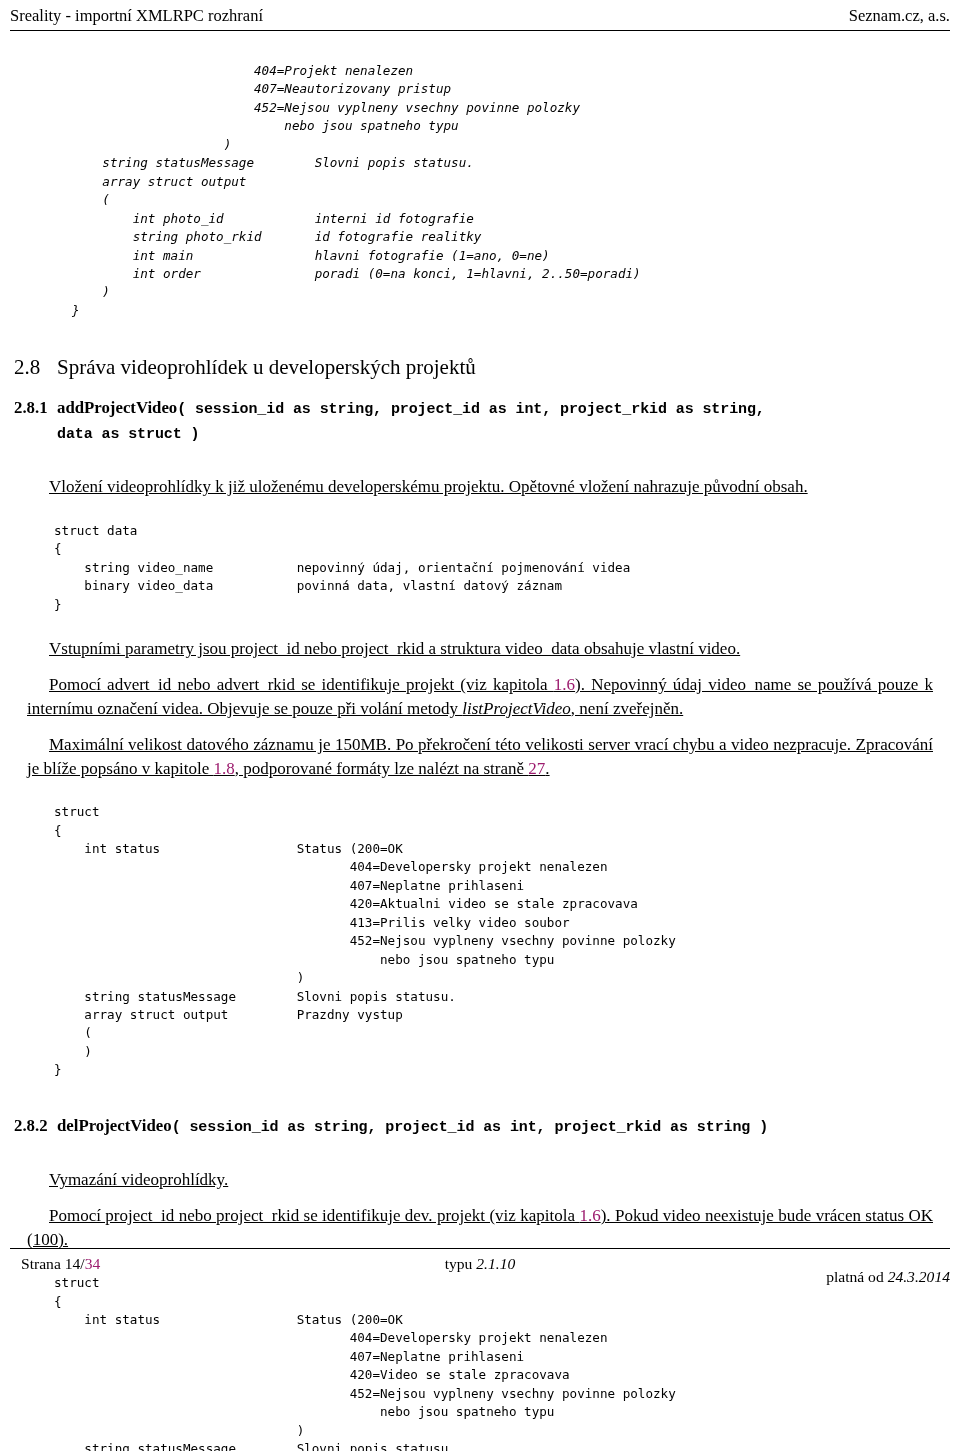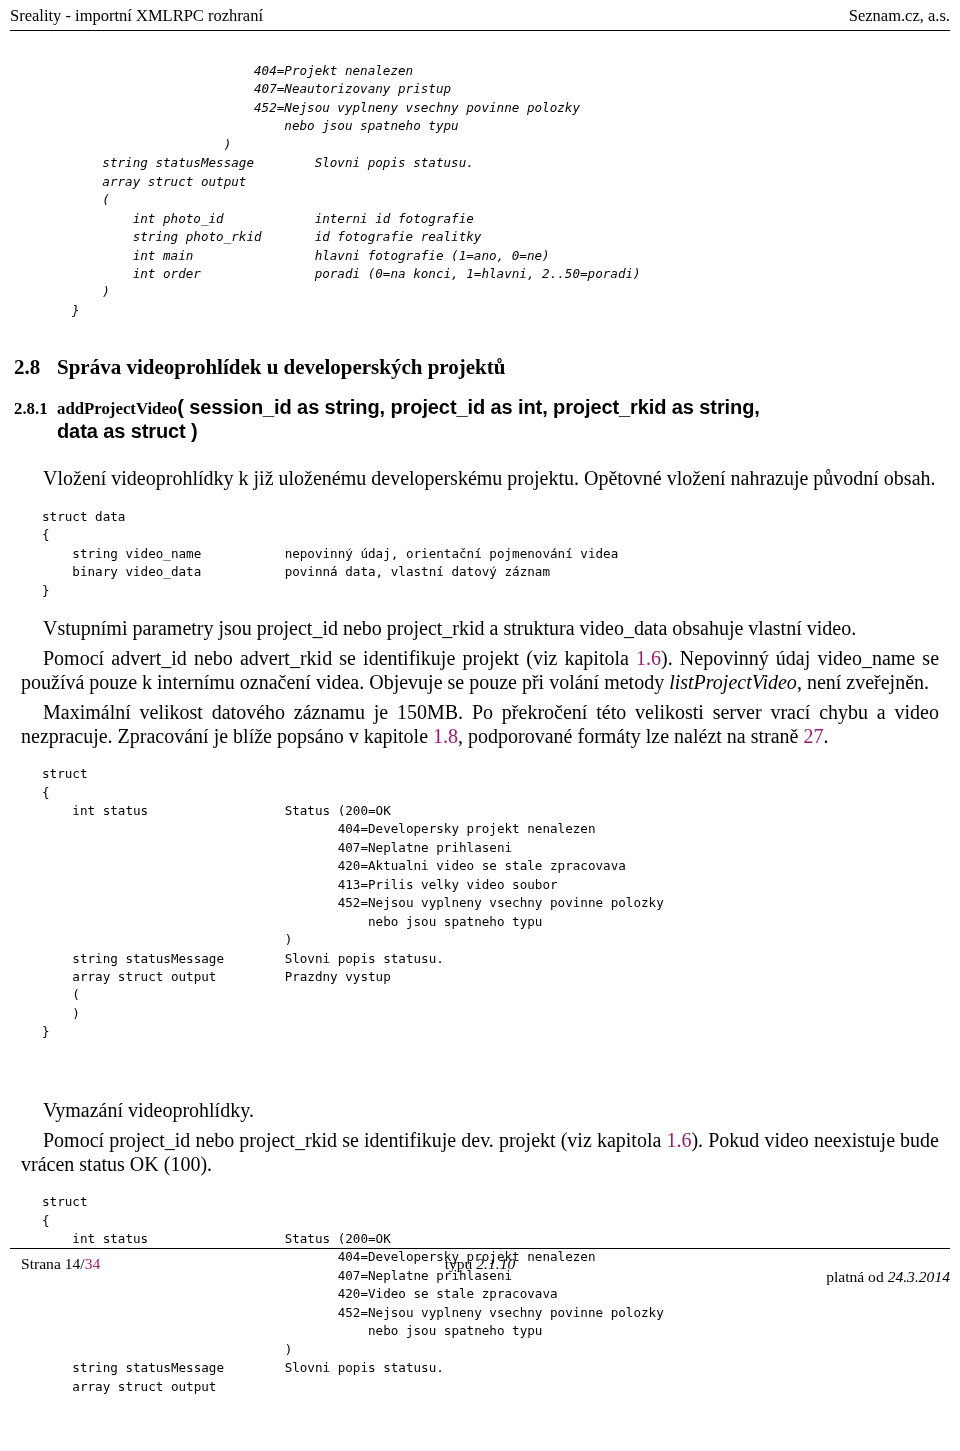--- a/index.html
+++ b/index.html
@@ -66,26 +66,26 @@
     font-family: "DejaVu Sans Mono", "Liberation Mono", monospace;
     font-size: 12.6px;
     line-height: 18.45px;
     letter-spacing: 0px;
     margin: 0;
     padding: 0;
     white-space: pre;
     color: #000000;
   }
   pre.code.indent58 { margin-left: 58px; font-style: italic; }
-  pre.code.indent44 { margin-left: 28px; }
+  pre.code.indent44 { margin-left: 40px; }
 
   
   h2.sec {
     font-size: 21px;
-    font-weight: bold;
+    font-weight: normal;
     margin: 0;
     padding: 0;
     line-height: 26px;
     display: flex;
     align-items: baseline;
   }
   h2.sec .num { width: 43px; flex: 0 0 43px; }
   h2.sec .ttl { flex: 1 1 auto; }
 
   h3.subsec {
@@ -93,35 +93,36 @@
     font-weight: bold;
     margin: 0;
     padding: 0;
     line-height: 23px;
     display: flex;
     align-items: baseline;
   }
   h3.subsec .num { width: 43px; flex: 0 0 43px; }
   h3.subsec .ttl { flex: 1 1 auto; }
   h3.subsec .mono {
-    font-family: Liberation Sans, sans-serif;
-    font-size: 20px;
+    font-family: Liberation Mono, monospace;
+    font-size: 15px;
     font-weight: bold;
     letter-spacing: -0.1px;
   }
 
   
   p.body {
-    font-size: 20px;
+    font-size: 17px;
     line-height: 23.4px;
-    margin: 7px;
+    margin: 13px;
     padding: 0;
     text-align: justify;
     text-indent: 22px;
     color: #000000;
+    text-decoration: underline;
   }
   p.body .it { font-style: italic; }
   a.xref, .xref {
     color: #9c1b6e;
     text-decoration: none;
   }
 
   .gap-s  { height: 10px; }
   .gap-m  { height: 16px; }
   .gap-xl { height: 34px; }
@@ -224,20 +225,24 @@
                                            nebo jsou spatneho typu
                                 )
     string statusMessage        Slovni popis statusu.
     array struct output         Prazdny vystup
     (
     )
 }</pre>
 
     <div class="gap-xl"></div>
 
+    <h3 class="subsec">
+      <span class="num">2.8.2</span>
+      <span class="ttl"><span>delProjectVideo</span><span class="mono">( session_id as string, project_id as int, project_rkid as string )</span></span>
+    </h3>
 
     <div class="gap-m"></div>
 
     <p class="body">Vymazání videoprohlídky.</p>
 
     <p class="body"><span>Pomocí project_id nebo project_rkid se identifikuje dev. projekt (viz kapitola </span><span class="xref">1.6</span><span>). Pokud video neexistuje bude vrácen status OK (100).</span></p>
 
     <div class="gap-s"></div>
 
     <pre class="code indent44">struct

